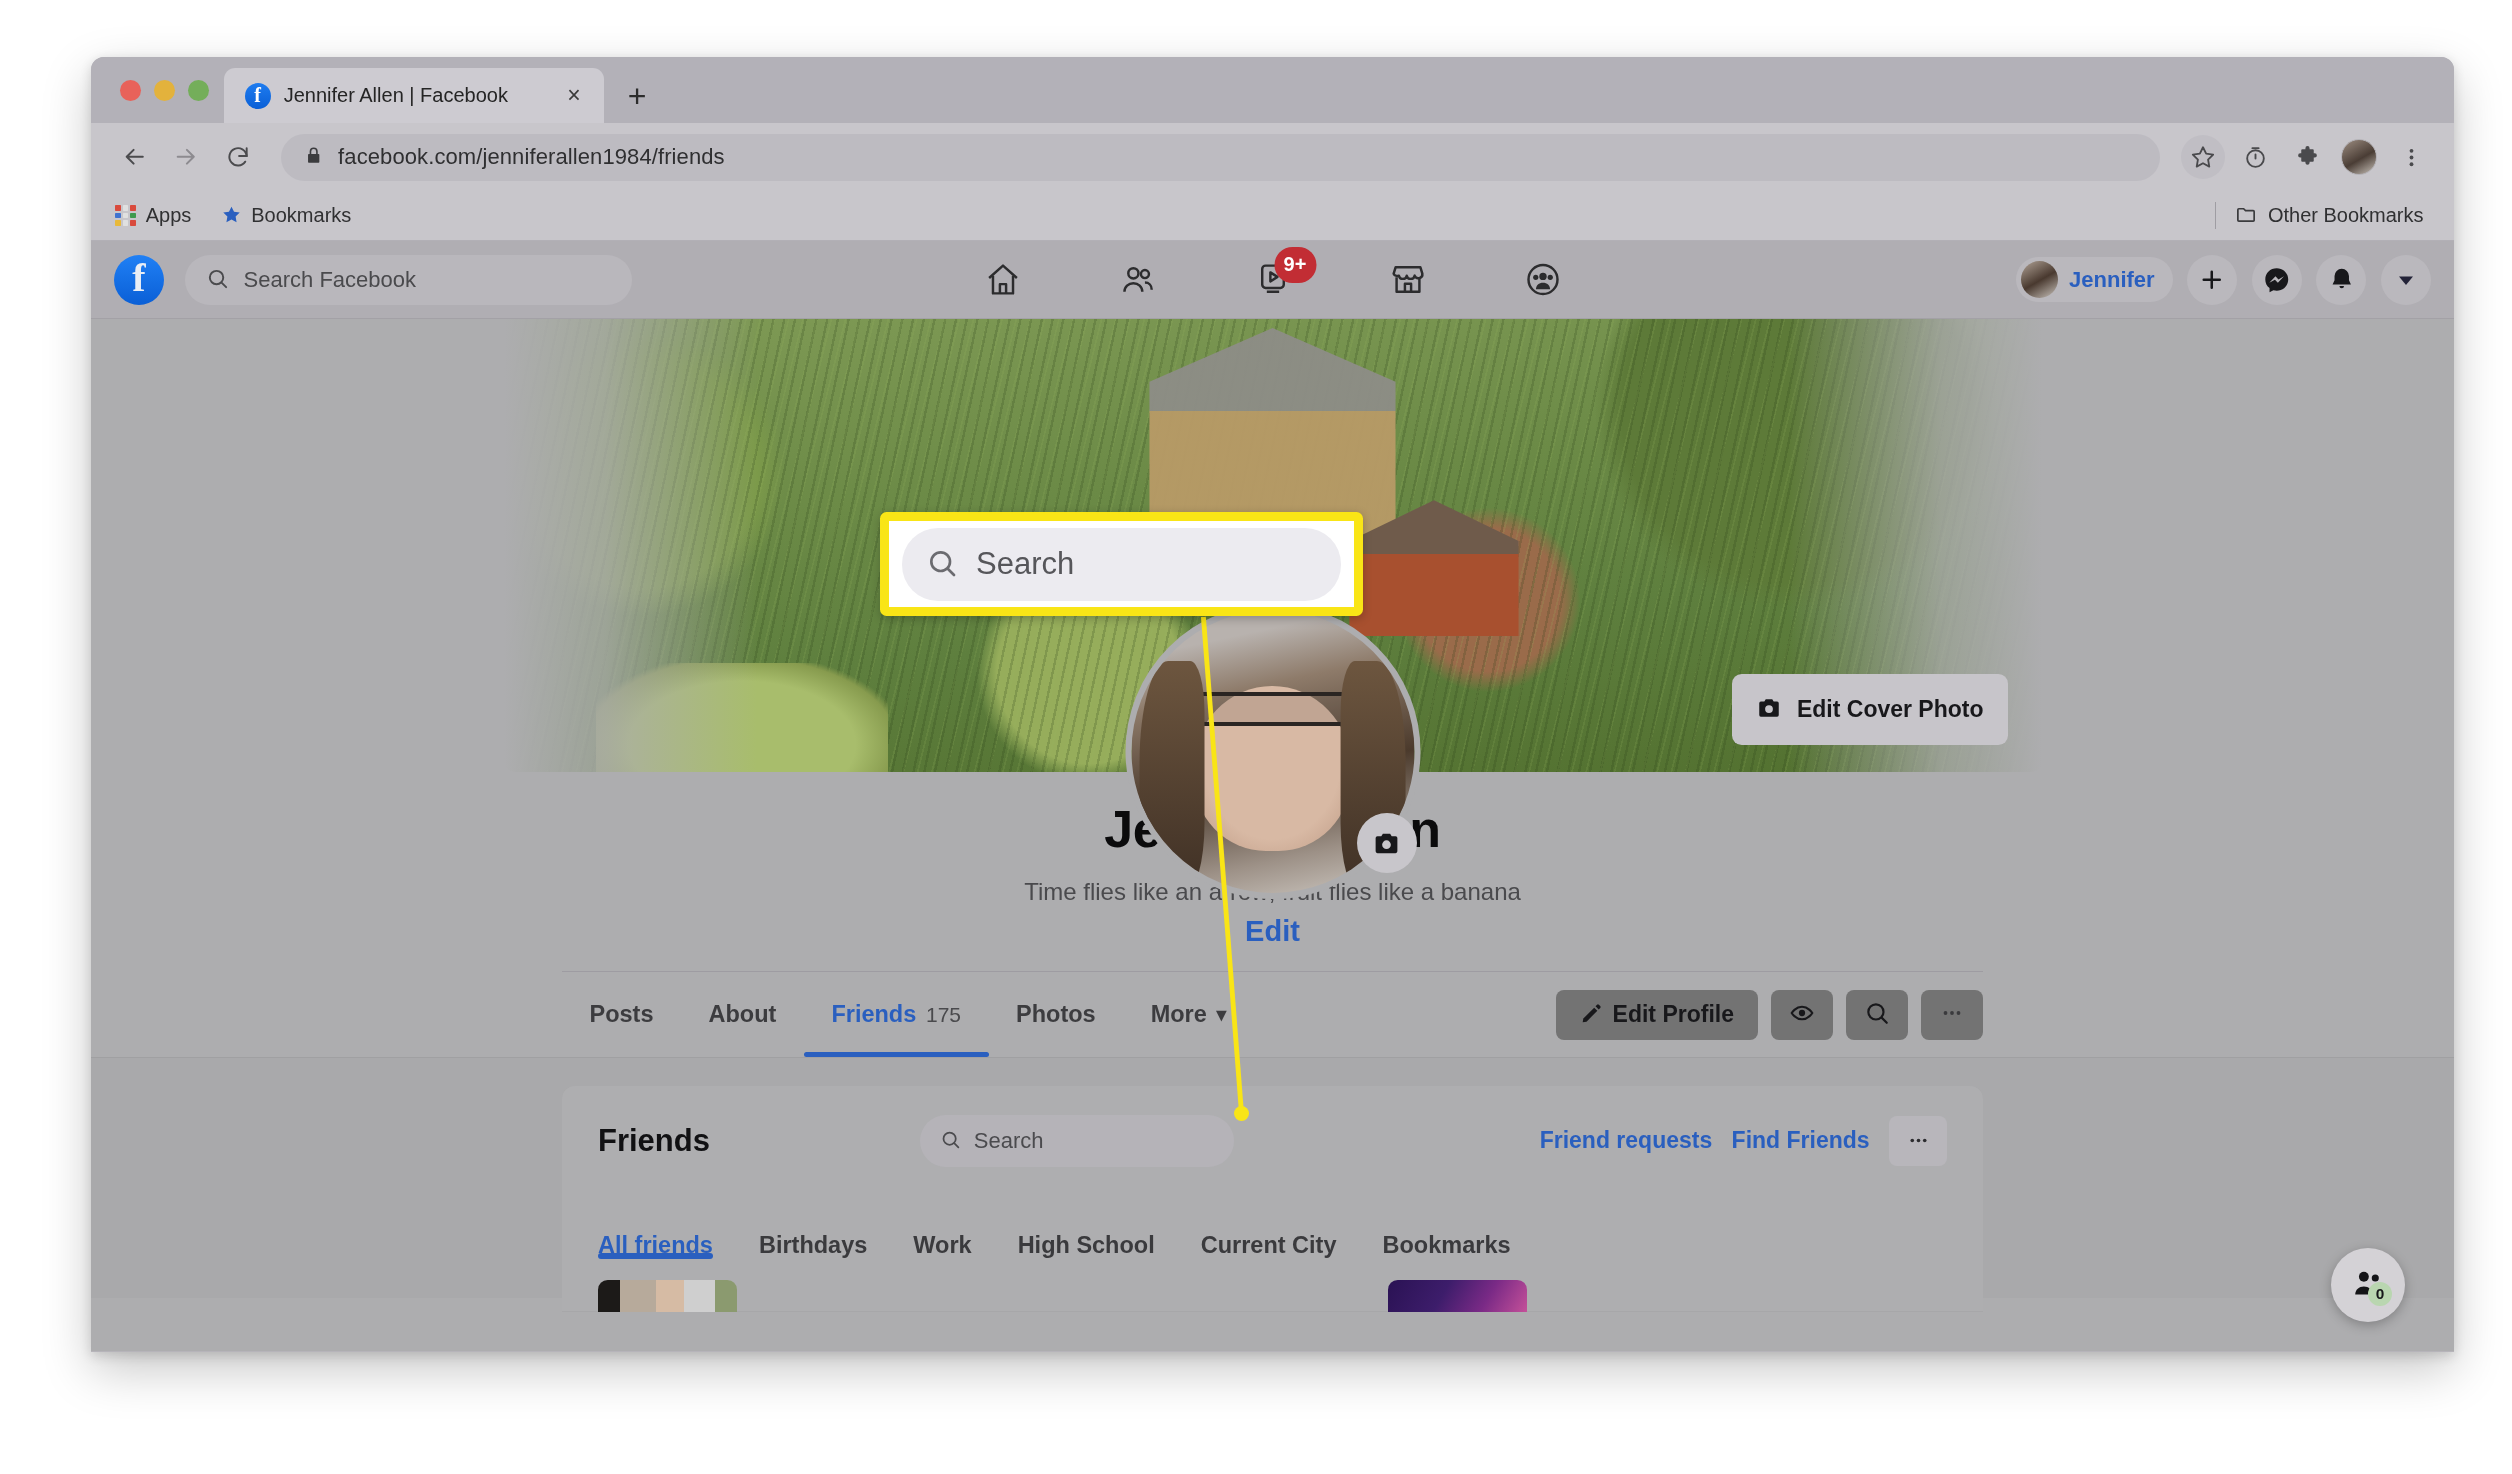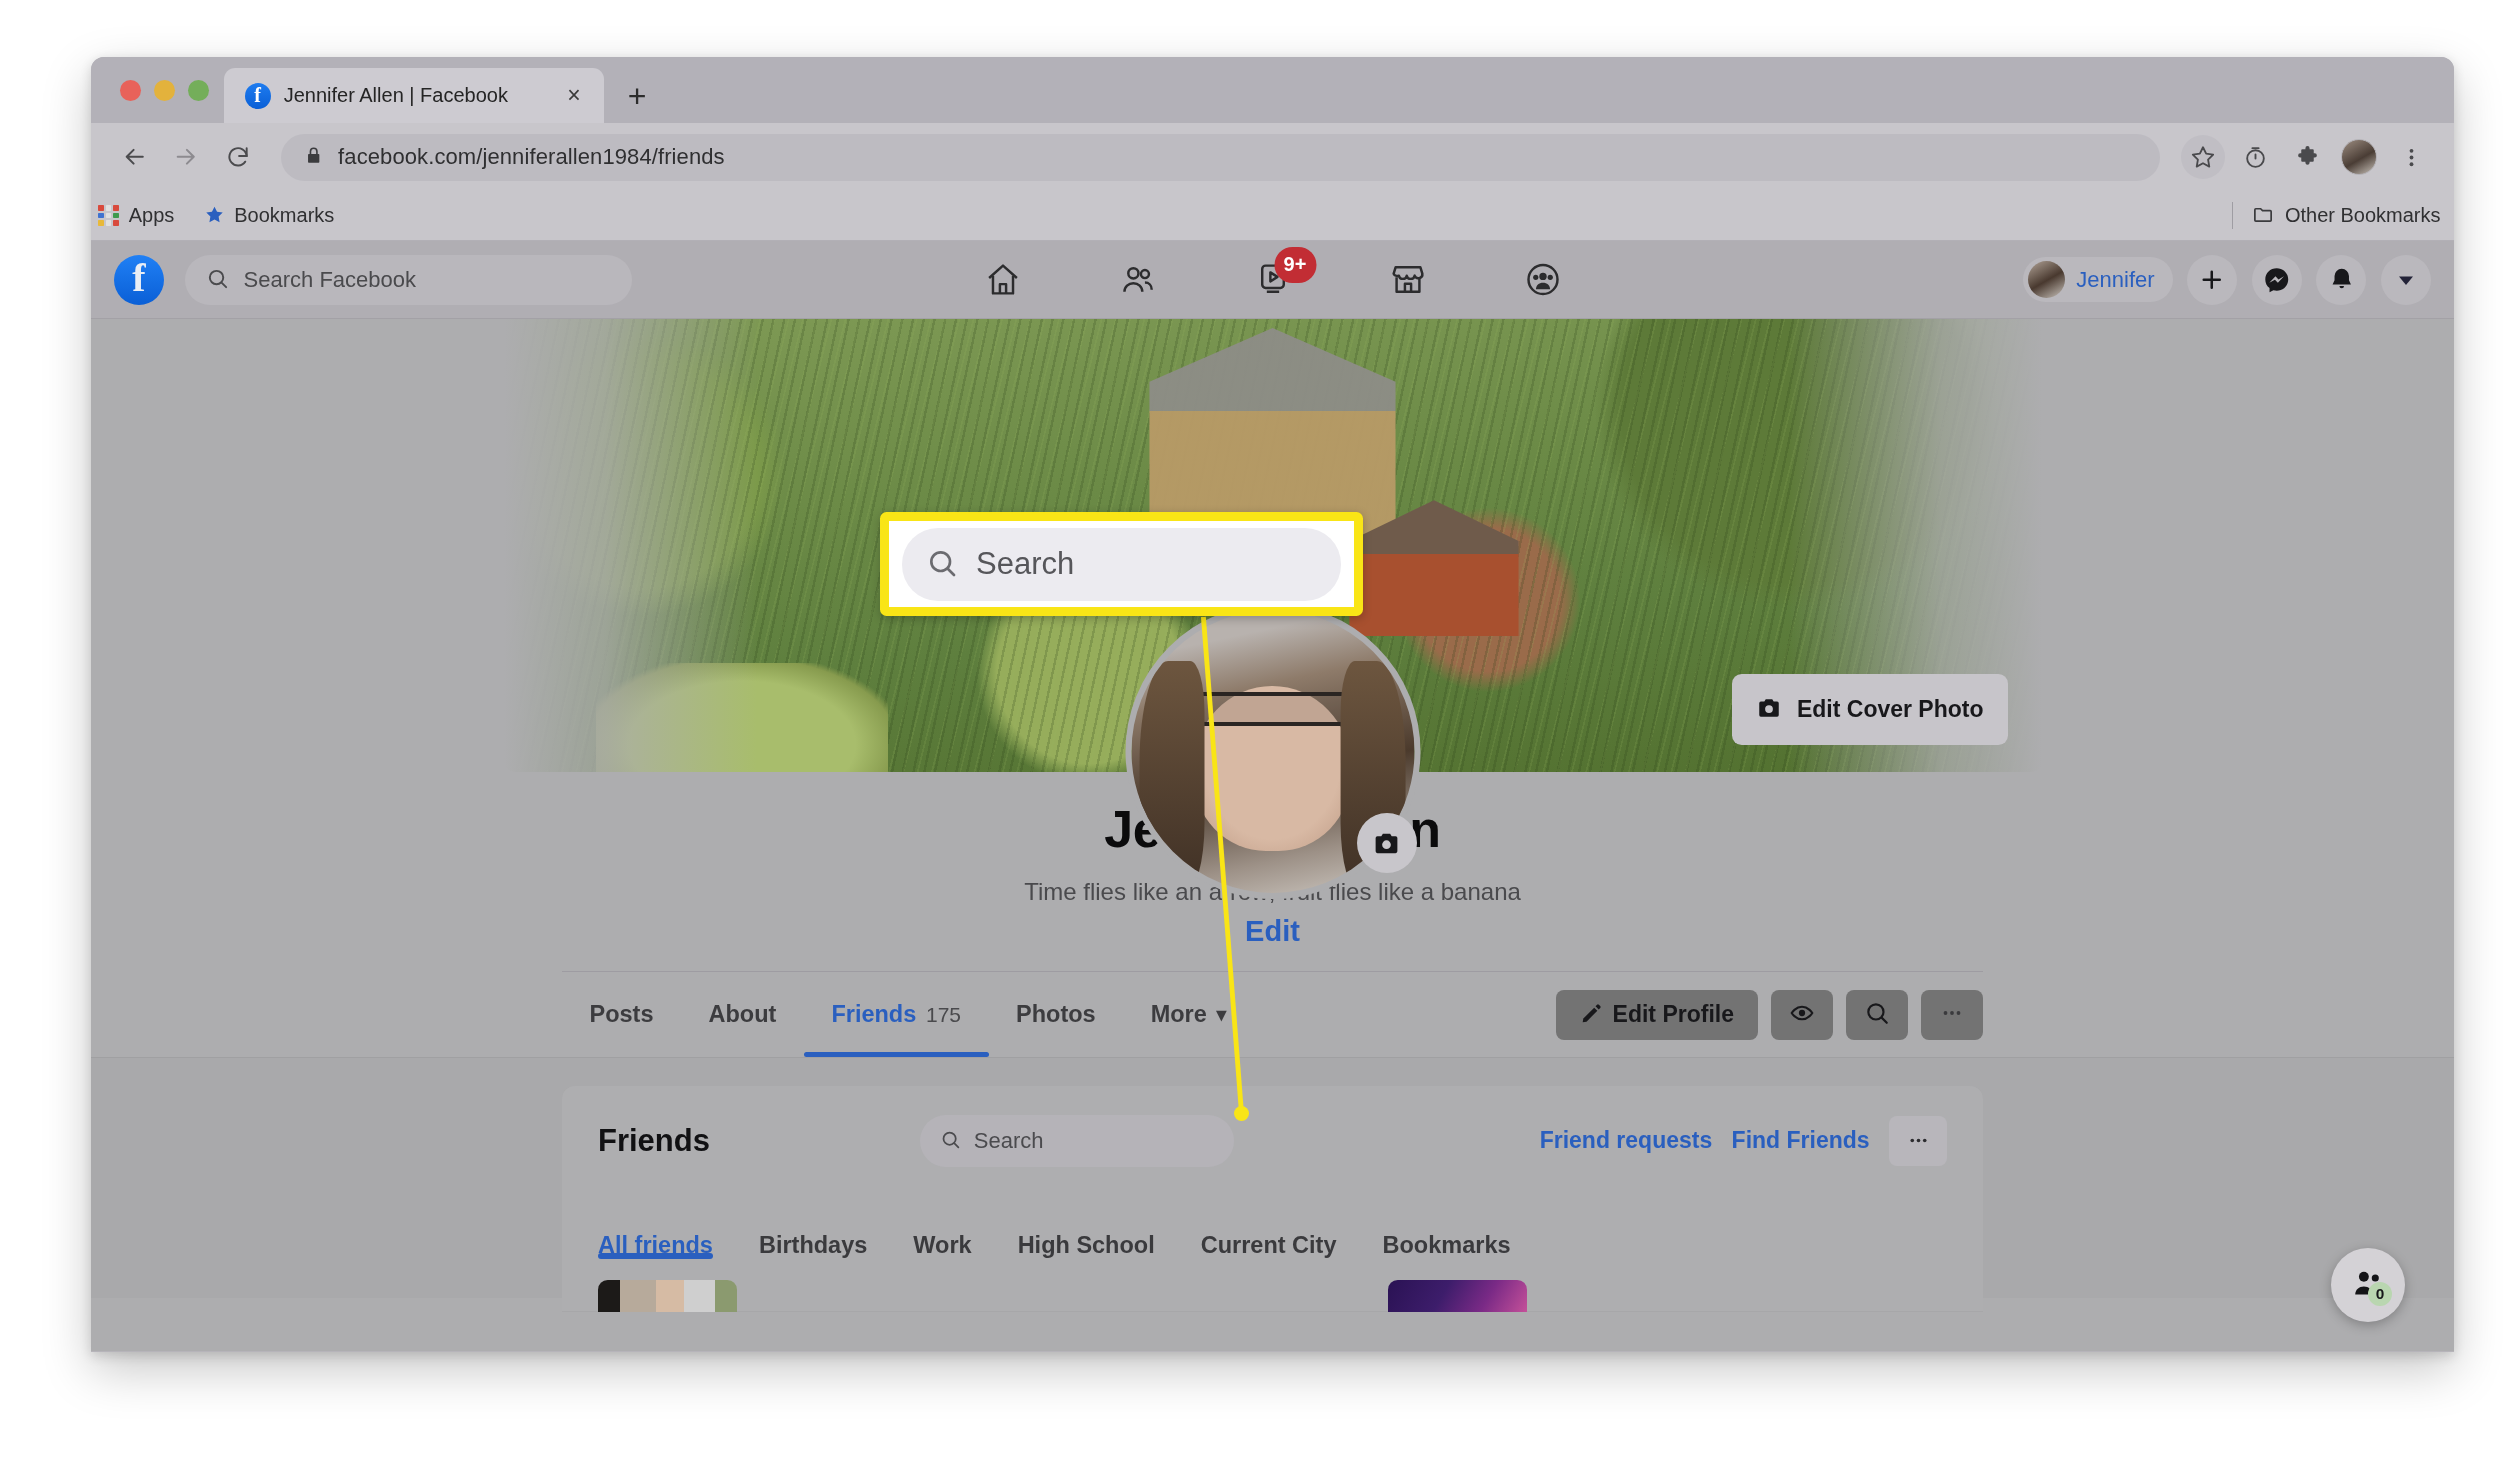--- a/index.html
+++ b/index.html
@@ -108,21 +108,21 @@
   #profile-chip {
     width: 36px; height: 36px; border-radius: 50%;
     background: linear-gradient(150deg,#8e7f74 10%, #4a3d35 55%, #c9c2ba 100%);
     border: 1.6px solid #b5b3b8;
   }
 
   
   #bookmarks-bar {
     height: 50px; background: #c8c6cb;
     display: flex; align-items: center;
-    padding: 0 7px; gap: 11.3px;
+    padding: 0 24px; gap: 11.3px;
     border-bottom: 0.8px solid #b2b0b6;
   }
   .bm-item { display: flex; align-items: center; gap: 9.7px; cursor: pointer; }
   .bm-label { font-size: 20px; color: #303032; }
   #apps-grid {
     width: 21px; height: 21px;
     display: grid; grid-template-columns: repeat(3,1fr);
     grid-template-rows: repeat(3,1fr); gap: 1.6px;
   }
   #apps-grid i { display:block; border-radius: 0.8px; }
@@ -186,21 +186,21 @@
   }
   #fb-user-chip {
     display: flex; align-items: center; gap: 11.3px;
     height: 45px; padding: 0 18px 0 4.9px;
     background: #bab8bd; border-radius: 23px; cursor: pointer;
   }
   #fb-user-avatar {
     width: 37px; height: 37px; border-radius: 50%;
     background: linear-gradient(150deg,#9a8c80 12%, #49392f 52%, #cbc5be 100%);
   }
-  #fb-user-name { font-size: 22px; color: #2a5fbf; font-weight: normal; }
+  #fb-user-name { font-size: 22px; color: #2a5fbf; font-weight: bold; }
   .fb-round-btn {
     width: 50px; height: 50px; border-radius: 50%;
     background: #bab8bd; display: flex;
     align-items: center; justify-content: center;
     color: #18181b; cursor: pointer;
   }
 
   
   #cover-wrap {
     position: relative;

